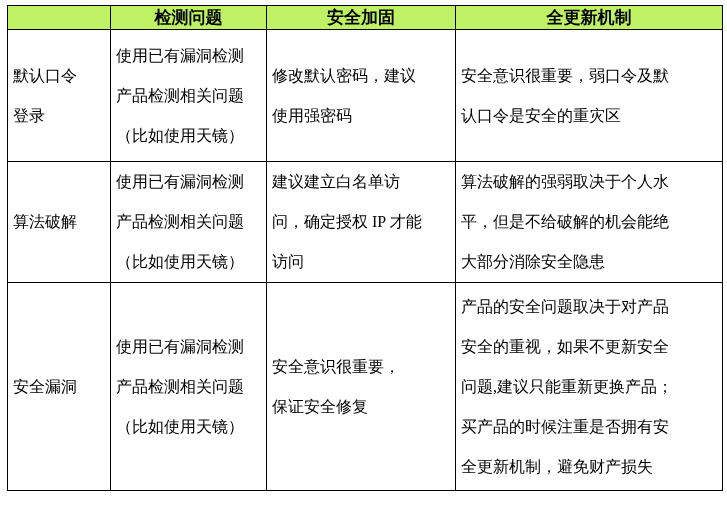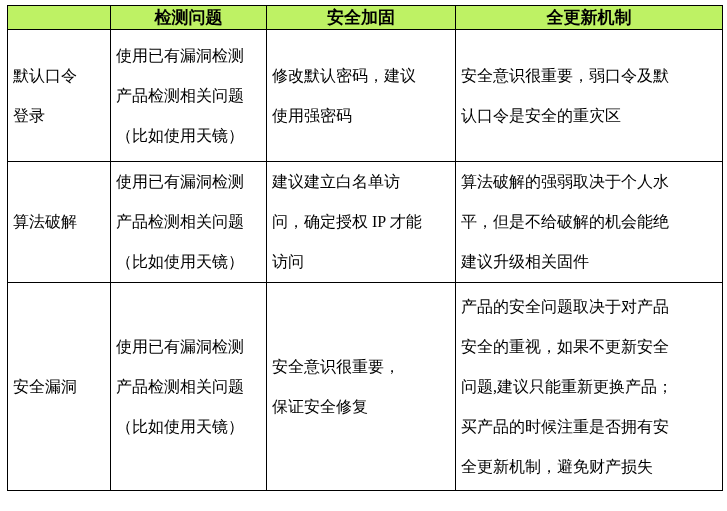--- a/index.html
+++ b/index.html
@@ -79,21 +79,21 @@
     <tr class="row-2">
       <td class="row-label">算法破解</td>
       <td class="body-cell">使用已有漏洞检测
 产品检测相关问题
 （比如使用天镜）</td>
       <td class="body-cell">建议建立白名单访
 问，确定授权 IP 才能
 访问</td>
       <td class="body-cell">算法破解的强弱取决于个人水
 平，但是不给破解的机会能绝
-建议升级相关固件</td>
+大部分消除安全隐患</td>
     </tr>
     <tr class="row-3">
       <td class="row-label">安全漏洞</td>
       <td class="body-cell">使用已有漏洞检测
 产品检测相关问题
 （比如使用天镜）</td>
       <td class="body-cell">安全意识很重要，
 保证安全修复</td>
       <td class="body-cell">产品的安全问题取决于对产品
 安全的重视，如果不更新安全

